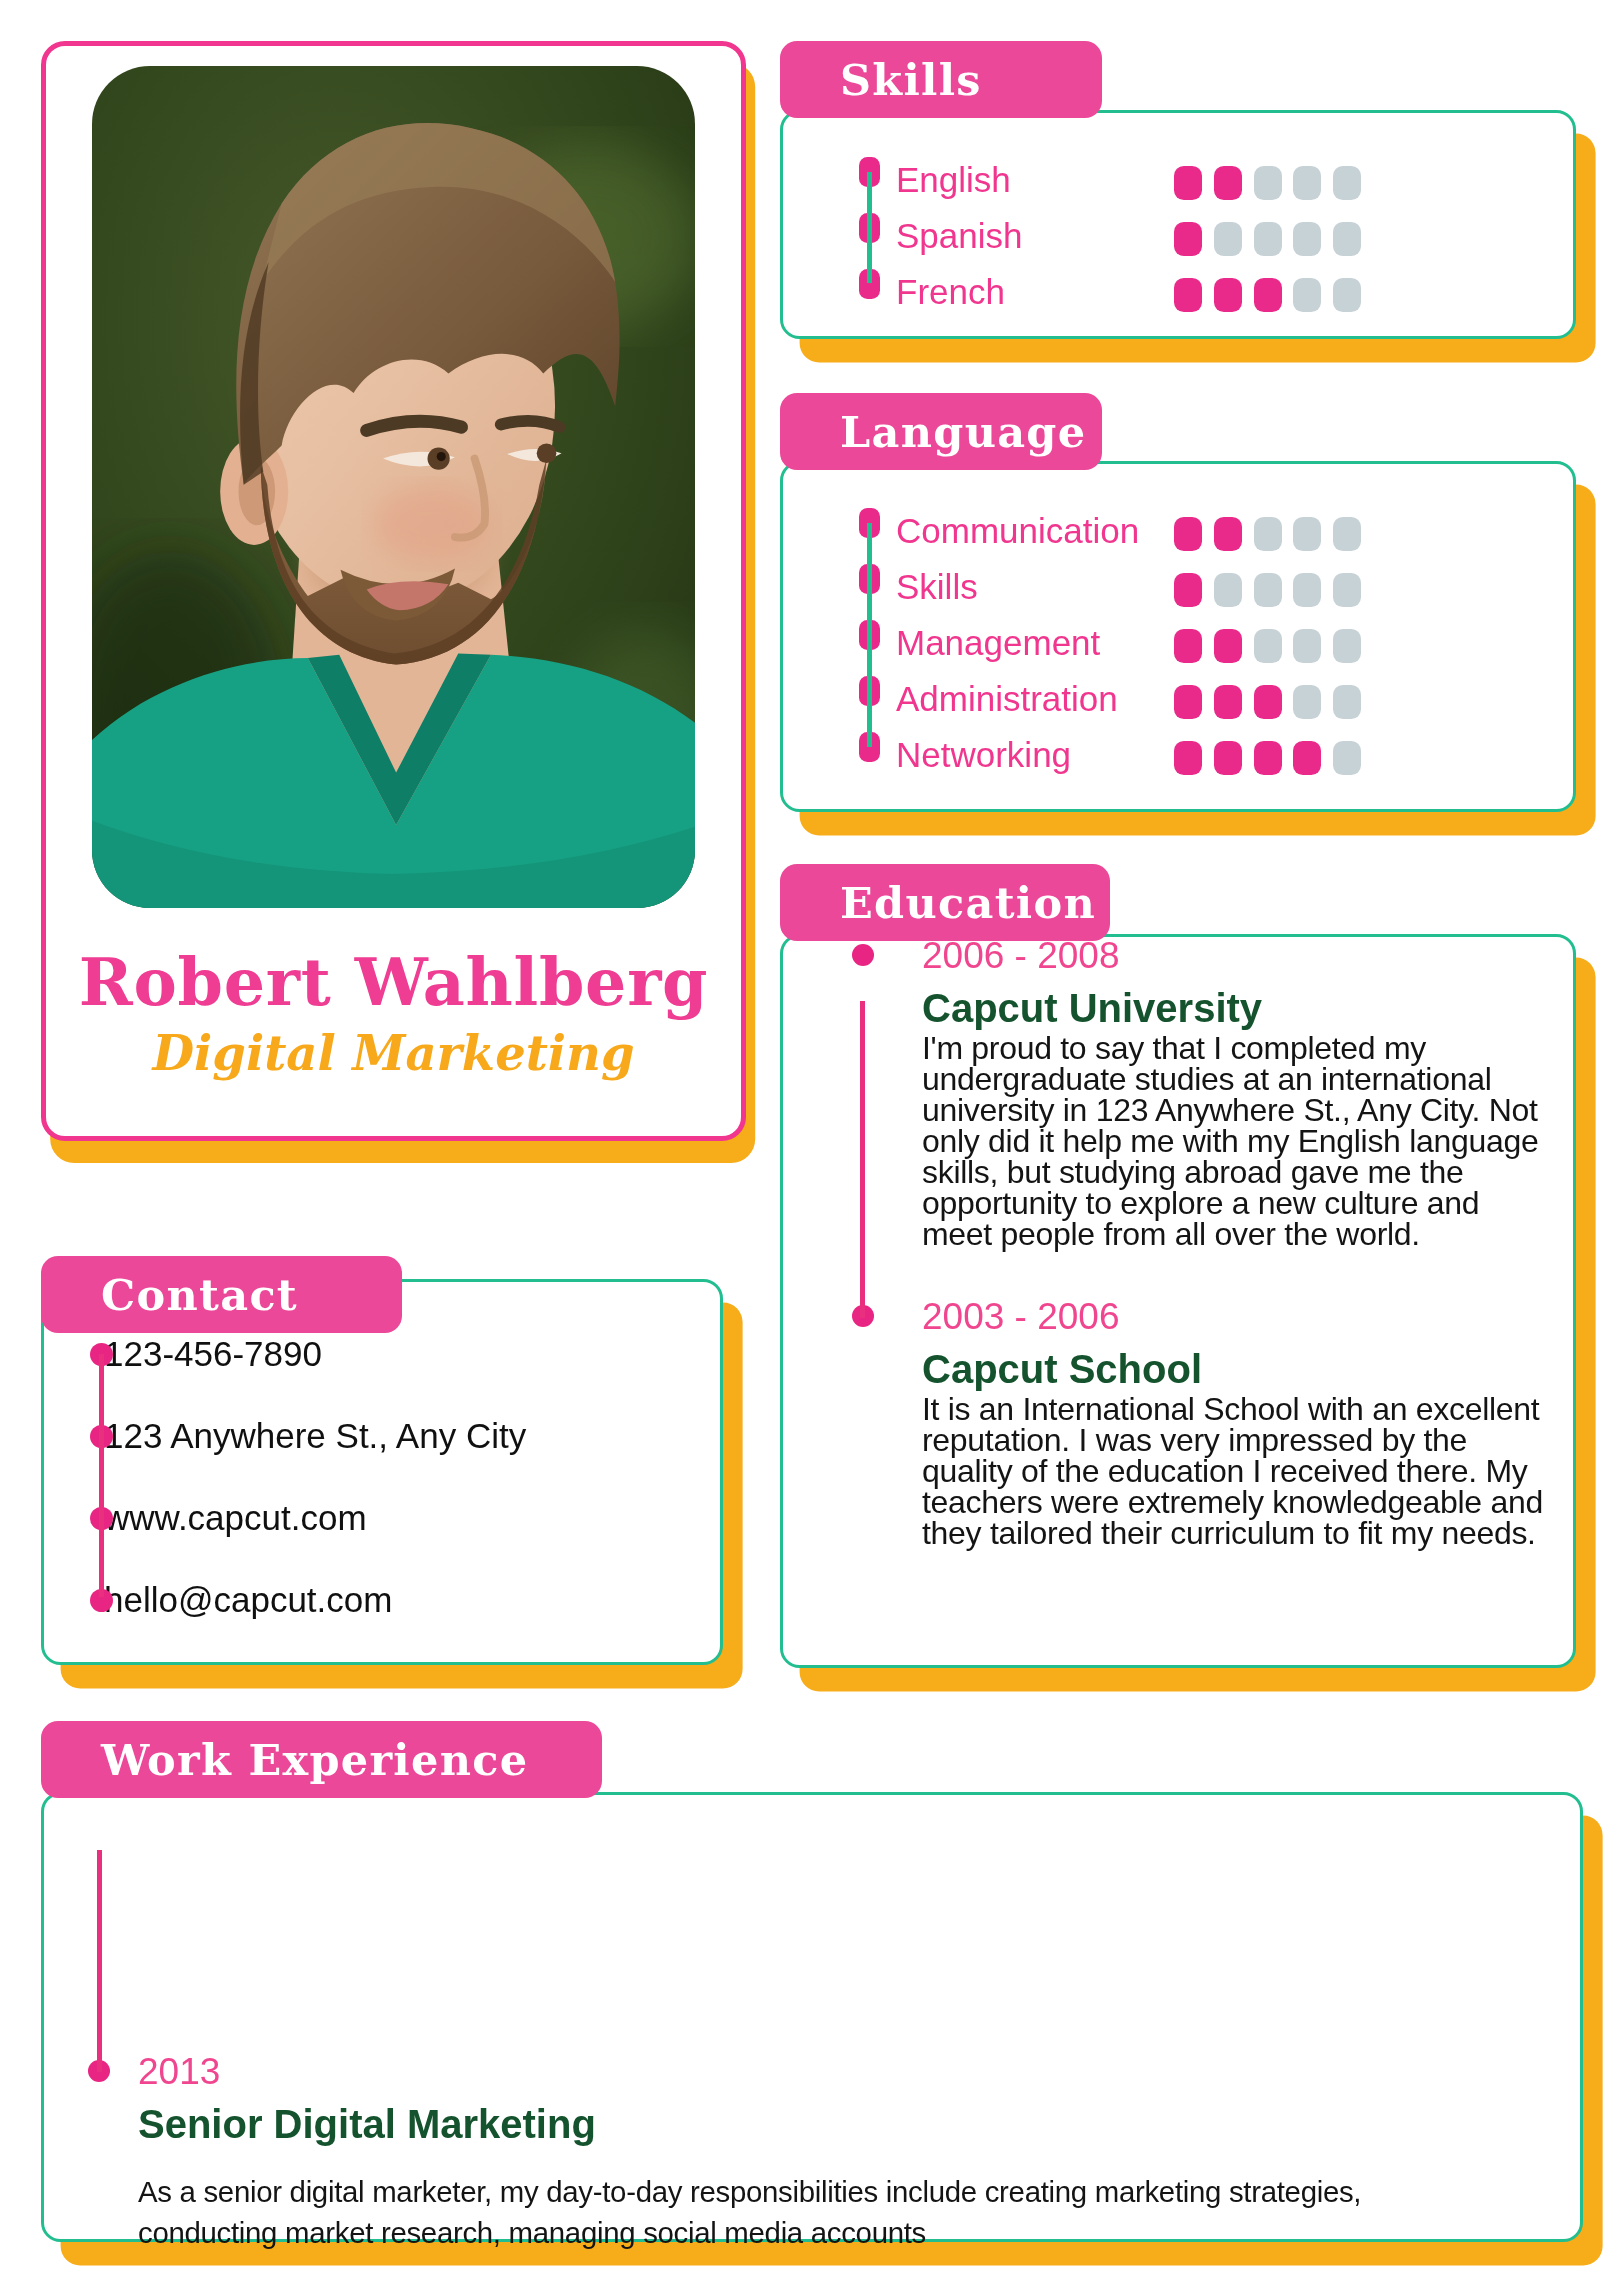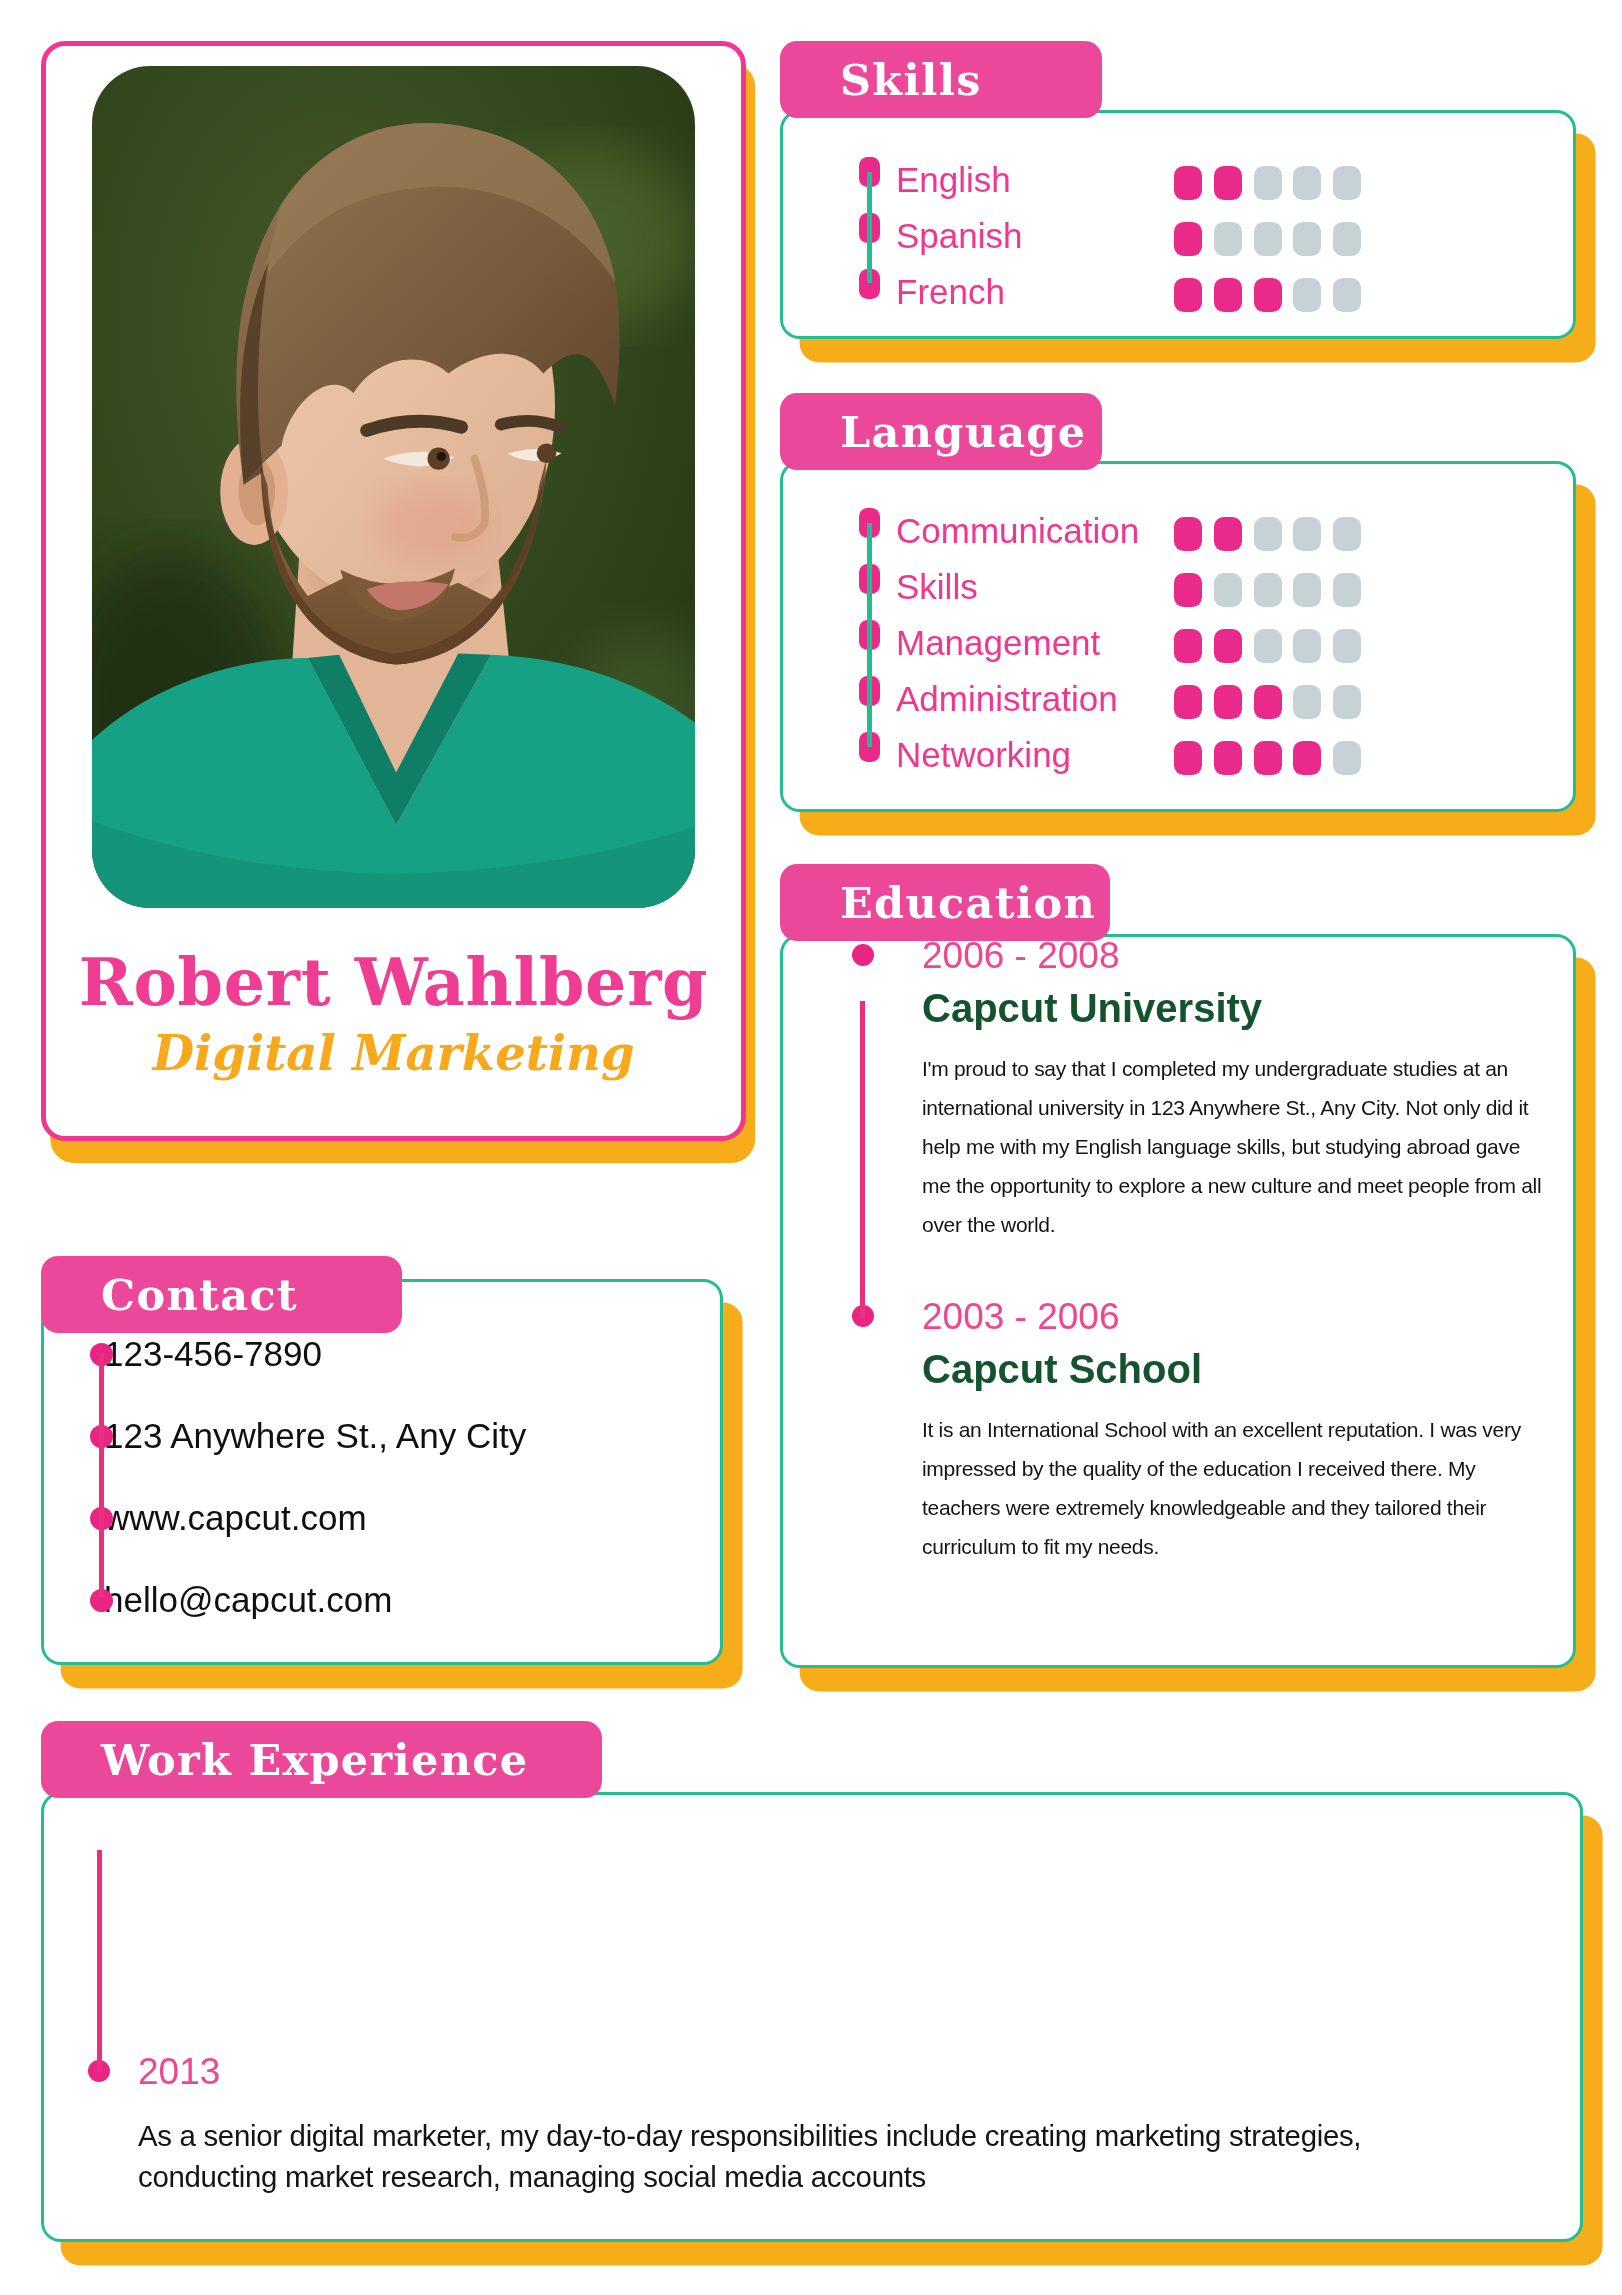--- a/index.html
+++ b/index.html
@@ -68,21 +68,21 @@
   #education-card .tl-line { left:77px; top:64px; height:317px; }
   .edu-entry { position:absolute; left:0; padding-left:139px; box-sizing:border-box; width:100%; }
   #education-card .edu-entry:nth-of-type(1) { top:46px; }
   #education-card .edu-entry:nth-of-type(2) { top:361px; }
   .edu-entry::before {
     content:''; position:absolute; left:69px; top:7.2px;
     width:22px; height:22px; border-radius:50%; background:#E92583;
   }
   .entry-years { font-size:37px; line-height:1; color:#F0468F; }
   .entry-title { margin-top:11.8px; font-size:40px; line-height:1.1; color:#14532d; font-weight:bold; }
-  .entry-desc  { margin-top:19px; font-size:21px; line-height:39px; color:#141414; letter-spacing:-0.3px; max-width:631px; }
+  .entry-desc  { margin-top:3px; font-size:32px; line-height:31px; color:#141414; letter-spacing:-0.3px; max-width:631px; }
   
   #contact-tab  { left:41px; top:1256px; width:361px; }
   #contact-card { left:41px; top:1279px; width:682px; height:386px; }
   #contact-card .tl-line { left:55px; top:72px; height:243px; }
   .contact-row { position:relative; height:82px; display:flex; align-items:center; }
   .contact-rows { padding-top:31px; }
   .contact-row .marker {
     position:absolute; left:46px; top:50%; margin-top:-11px;
     width:23px; height:23px; border-radius:50%; background:#E92583;
   }
@@ -331,18 +331,19 @@
     </div>
   </div>
 
   <div class="tab" id="work-tab">
     <span>Work Experience</span>
   </div>
   <div class="card" id="work-card">
     <div class="tl-line pink"></div>
       <div class="work-entry">
         <div class="entry-years">2013</div>
+        <div class="entry-title">Senior Digital Marketing</div>
         <div class="entry-desc">As a senior digital marketer, my day-to-day responsibilities include creating marketing strategies, conducting market research, managing social media accounts</div>
       </div>
   </div>
 
 </div>
 
 
 </body></html>

